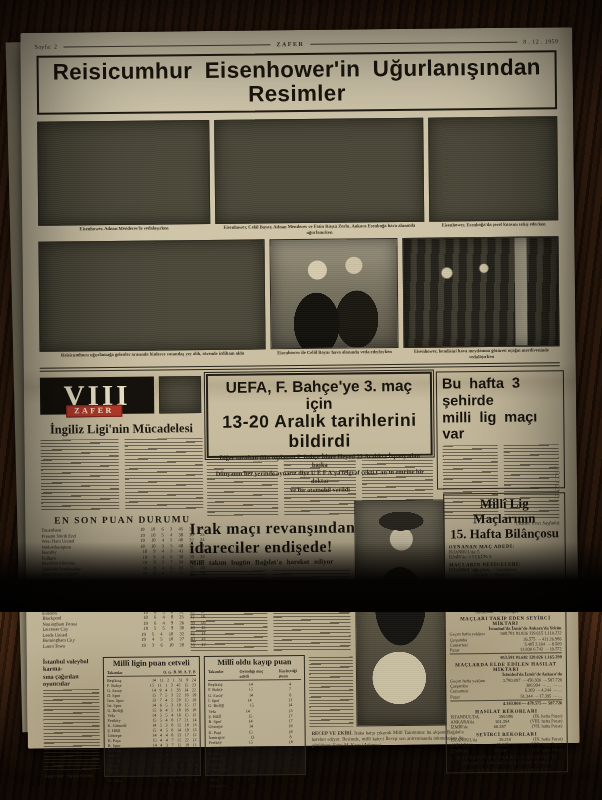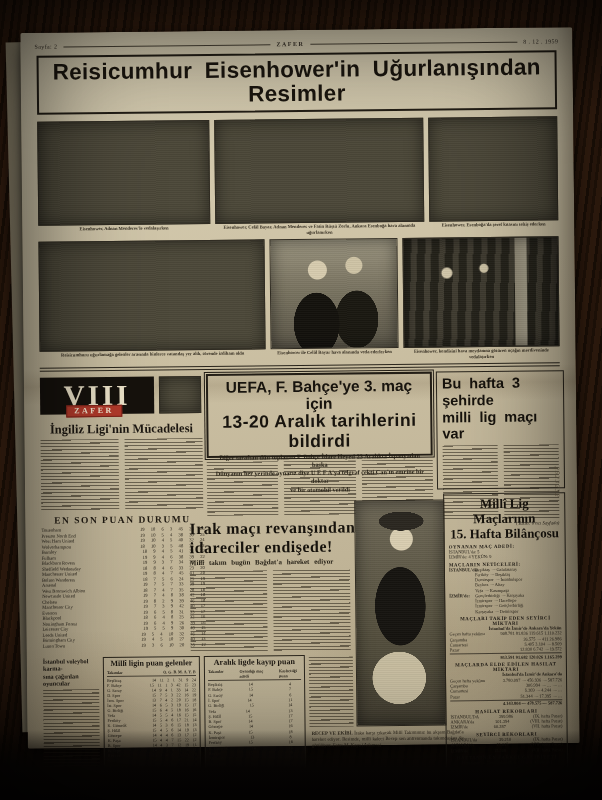--- a/index.html
+++ b/index.html
@@ -2,21 +2,21 @@
 <html><head>
 <meta charset="utf-8">
 <style>
   html,body{margin:0;padding:0;}
   body{width:602px;height:800px;overflow:hidden;
     font-family:"Liberation Serif","DejaVu Serif",serif;
     background:
       linear-gradient(180deg, rgba(0,0,0,.45) 0%, rgba(0,0,0,.05) 14%, rgba(0,0,0,.05) 78%, rgba(0,0,0,.8) 97%),
       repeating-linear-gradient(97deg,#4a2a16 0 4px,#38200f 4px 7px,#55311a 7px 13px,#2e1a0c 13px 16px),
       #2e1a0d;}
-  .scene{position:relative;width:602px;height:800px;}
+  .scene{position:relative;width:602px;height:612px;}
   .scene::after{content:"";position:absolute;inset:0;pointer-events:none;
     box-shadow:inset 0 0 120px 25px rgba(0,0,0,.75);}
   .table-shadow{position:absolute;left:0;right:0;bottom:0;height:70px;
     background:linear-gradient(180deg,transparent 0%,#0a0705 55%,#060403 100%);}
   .under-page{position:absolute;left:14px;top:42px;width:34px;height:690px;
     background:linear-gradient(90deg,#b9ad8e,#c9bd9e 60%,#a99d80);transform:rotate(-1.4deg);
     box-shadow:0 6px 14px rgba(0,0,0,.6);}
   .newspaper{position:absolute;left:24px;top:30px;width:552px;height:716px;
     transform:rotate(-0.6deg);border-radius:2px;
     background:
@@ -310,21 +310,21 @@
         </div>
 
       <div class="b" style="left:0;top:282px;width:56px;height:118px;">
         <div class="voley-title">İstanbul voleybol karma-</div>
         <div class="voley-title">sına çağırılan oyuncular</div>
         <div class="gk" style="height:82px;margin-top:3px;"></div>
         <div class="voley-foot">Antrenör: Sinan Erden</div>
       </div>
 
       <div class="b boxed cet" style="left:60px;top:282px;width:97px;height:120px;">
-        <div class="tbl-title">Millî ligin puan gelenler</div>
+        <div class="tbl-title">Millî ligin puan cetveli</div>
         <div class="tbl-head">
           <span>Takımlar</span>
           <span>O. G. B. M. A. Y. P.</span>
         </div>
         <div>
 
             <div class="trow">
               <span class="tname">Beşiktaş</span>
               <span class="tnums">14 11 2 1 31 9 24</span>
             </div>
@@ -425,21 +425,21 @@
             </div>
 
             <div class="trow">
               <span class="tname">K. Yaka</span>
               <span class="tnums">14 1 4 9 8 25 6</span>
             </div>
           </div>
       </div>
 
       <div class="b boxed kay" style="left:161px;top:282px;width:101px;height:120px;">
-        <div class="tbl-title">Aralık ligde kayıp puan</div>
+        <div class="tbl-title">Millî oldu kayıp puan</div>
         <div class="tbl-head">
           <span>Takımlar</span>
           <span style="width:24px;">Oynadığı maç adedi</span>
           <span style="width:22px;">Kaybettiği puan</span>
         </div>
         <div>
 
             <div class="trow">
               <span class="tname">Beşiktaş</span>
               <span class="kv">14</span>

